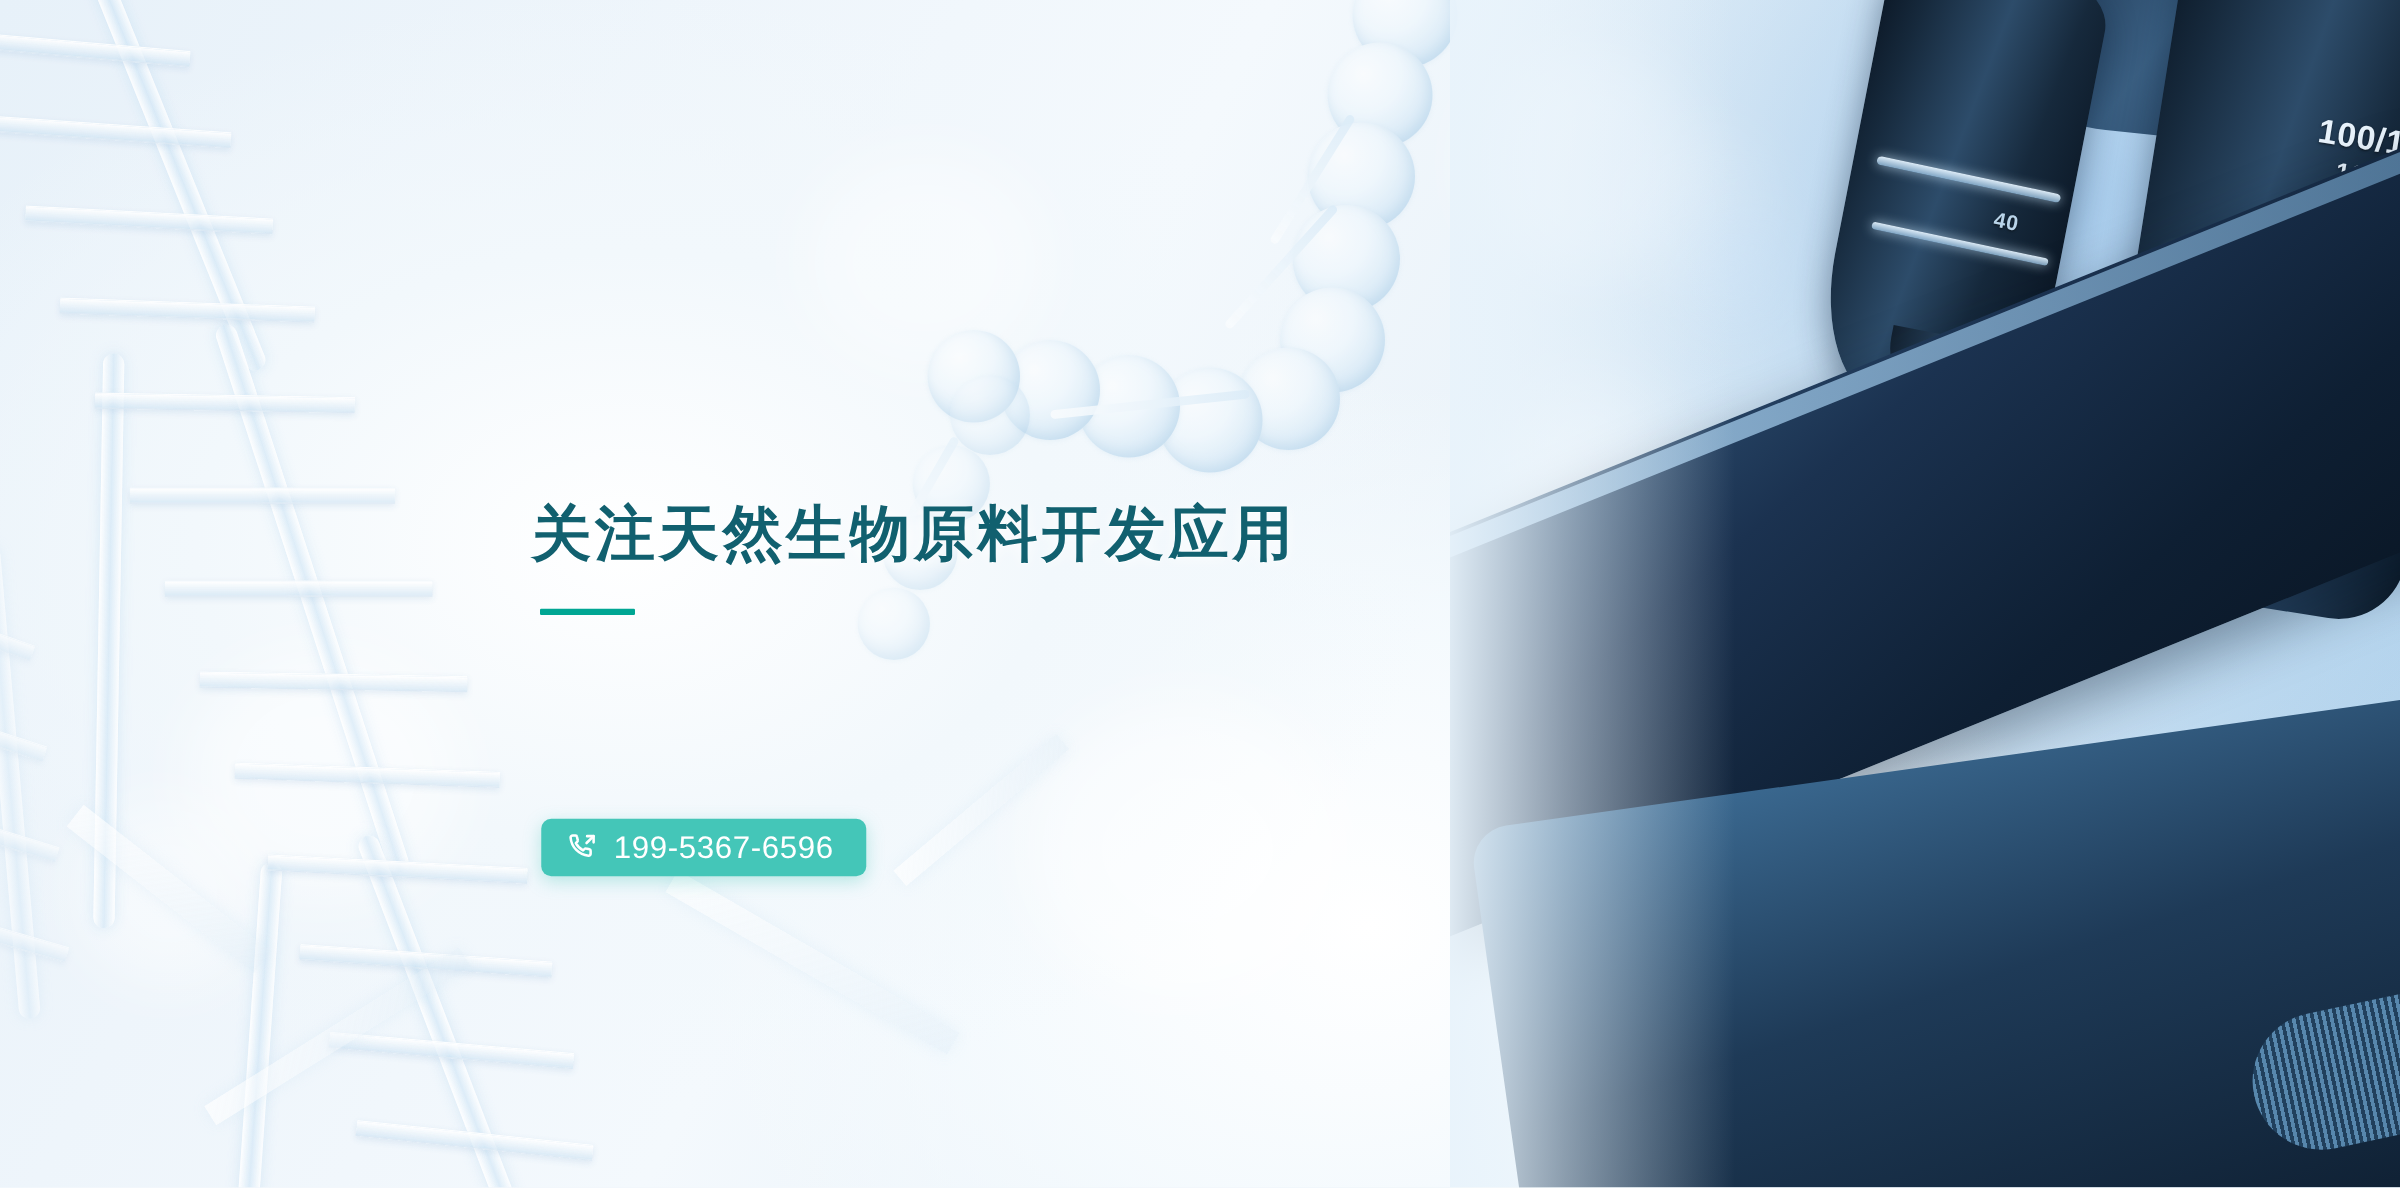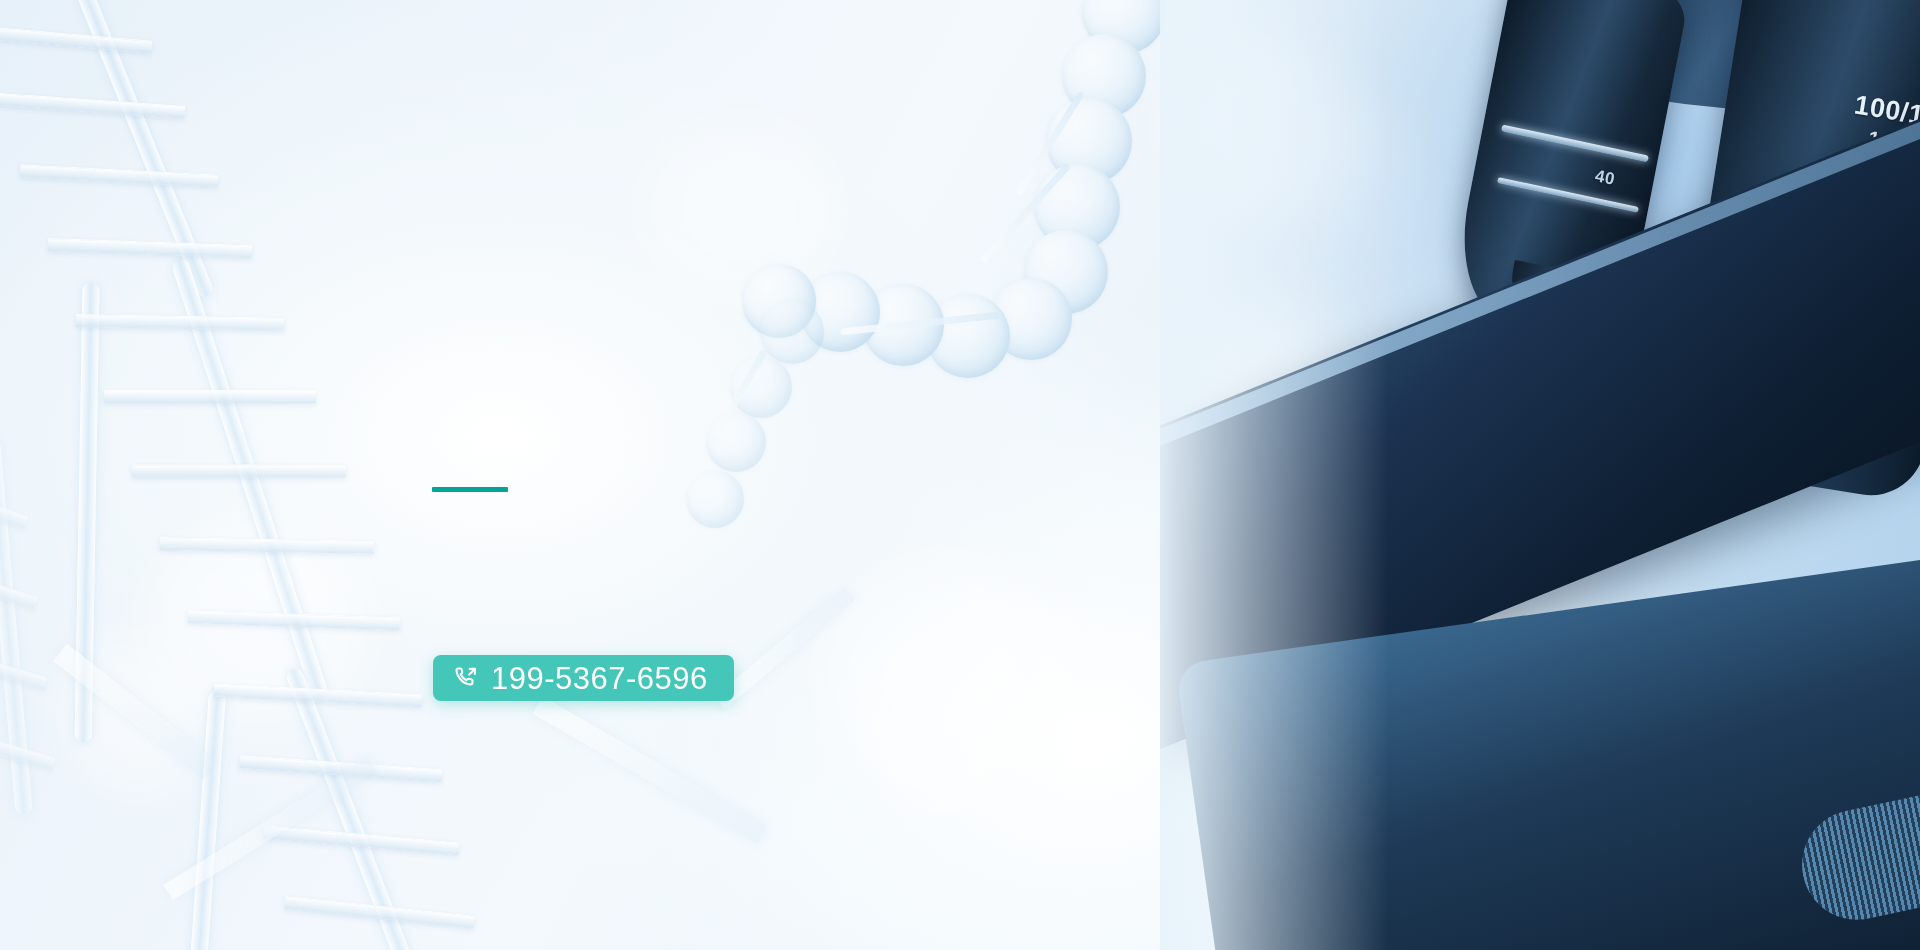--- a/index.html
+++ b/index.html
@@ -223,21 +223,21 @@
     cursor:pointer;
     text-decoration:none;
   }
   .phone-btn .icon{
     width:26px; height:26px;
     display:inline-flex; align-items:center; justify-content:center;
     flex:0 0 auto;
   }
   .phone-btn .num{
     color:#ffffff;
-    font-size:31px;
+    font-size:25px;
     font-weight:400;
     letter-spacing:.5px;
     line-height:1;
   }
 
   
   .shard{
     position:absolute;
     background:linear-gradient(135deg, rgba(255,255,255,.85), rgba(208,228,243,.35));
     box-shadow:0 0 12px rgba(200,224,242,.4);
@@ -349,20 +349,21 @@
     <div class="scope-haze"></div>
   </div>
 
   <div class="shard" style="left:40px;  top:700px; width:190px; height:22px; transform:rotate(38deg);"></div>
   <div class="shard" style="left:150px; top:820px; width:240px; height:18px; transform:rotate(-32deg);"></div>
   <div class="shard" style="left:520px; top:760px; width:260px; height:20px; transform:rotate(30deg);"></div>
   <div class="shard" style="left:700px; top:640px; width:170px; height:16px; transform:rotate(-40deg);"></div>
 
   <div class="content">
 
+    <h1 class="headline">关注天然生物原料开发应用</h1>
 
     <div class="divider"></div>
 
 
     <a class="phone-btn" href="#">
       <span class="icon">
         <svg viewBox="0 0 24 24" width="26" height="26" fill="none" stroke="#ffffff" stroke-width="1.9" stroke-linecap="round" stroke-linejoin="round">
           <path d="M3.2 4.8a1.6 1.6 0 0 1 1.6-1.6h2.1a1 1 0 0 1 1 .8l.6 2.6a1 1 0 0 1-.3 1L7.1 8.8a12 12 0 0 0 5.3 5.3l1.2-1.1a1 1 0 0 1 1-.27l2.6.6a1 1 0 0 1 .8 1v2.1a1.6 1.6 0 0 1-1.6 1.6A14.6 14.6 0 0 1 3.2 4.8z"></path>
           <path d="M15.4 3.6h4.8v4.6"></path>
           <path d="M20.2 3.6l-5.2 5.1"></path>

